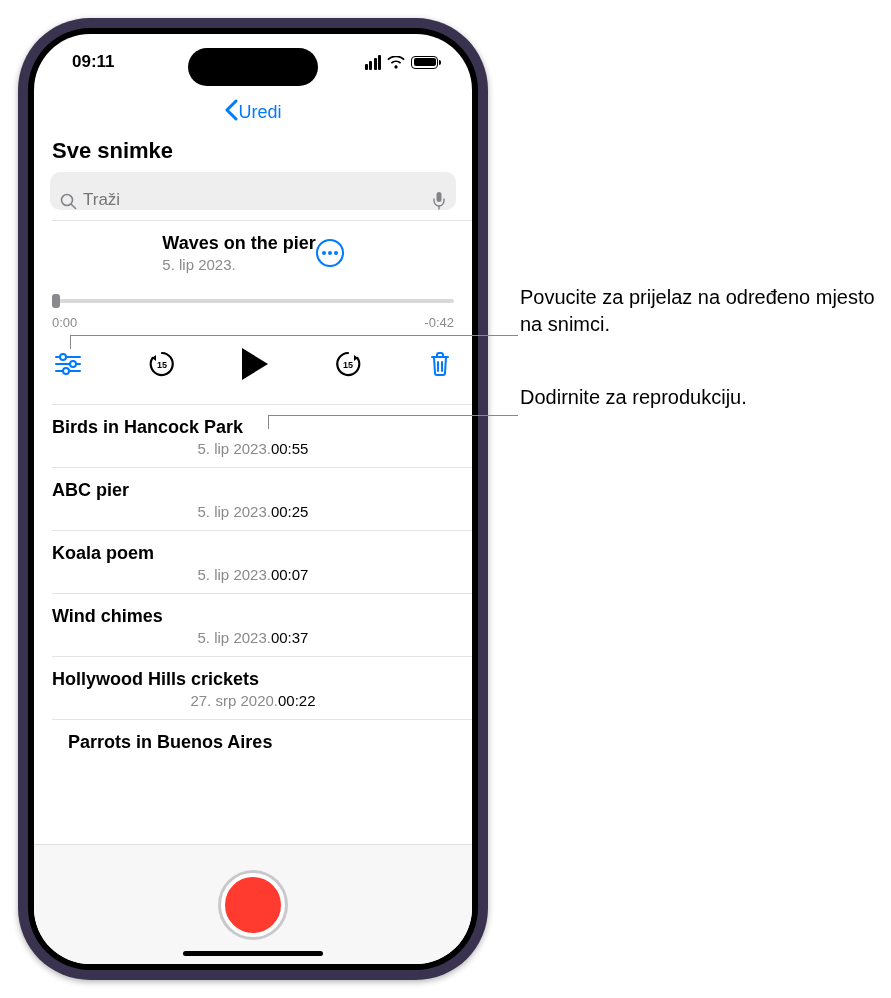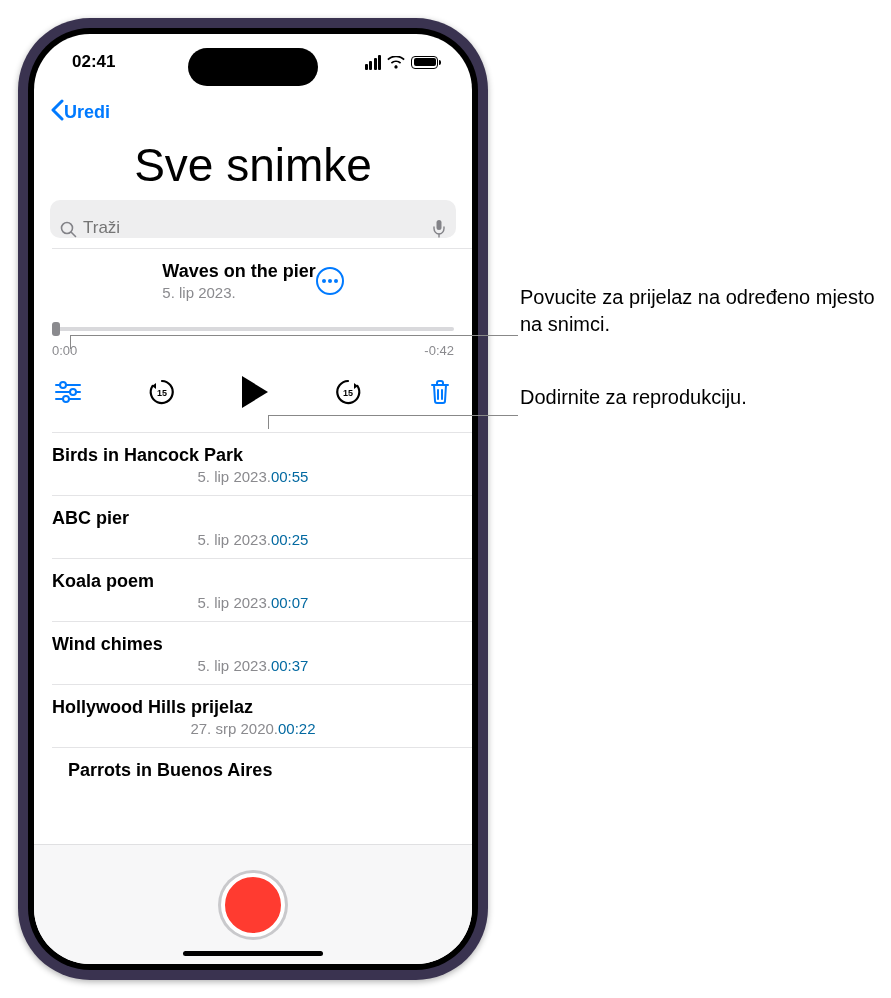--- a/index.html
+++ b/index.html
@@ -67,31 +67,29 @@
   .battery {
     width: 27px; height: 13px; border: 1.5px solid #000; border-radius: 4px;
     position: relative;
   }
   .battery::after{content:"";position:absolute;right:-4px;top:3px;width:2.5px;height:5px;background:#000;border-radius:0 2px 2px 0;}
   .battery-fill{position:absolute;inset:1.5px;background:#000;border-radius:2px;}
   .nav-bar {
     height: 44px;
     display: flex;
     align-items: center;
-    justify-content: flex-start;
+    justify-content: center;
     padding: 0 16px;
-    font-weight: bold;
   }
   .back-chevron { color:#007aff; font-size: 28px; font-weight:400; line-height:1; }
   .edit-btn { color:#007aff; font-size: 18px; }
   .title {
     padding: 4px 18px 8px;
-    font-size: 46px;
-    font-weight: 400;
-    text-align: center;
+    font-size: 22px;
+    font-weight: 700;
   }
   .search-bar {
     margin: 0 16px 10px;
     background: #eeeeef;
     border-radius: 10px;
     height: 38px;
     display: flex;
     align-items: flex-end;
     padding: 0 10px;
     color: #838388;
@@ -100,21 +98,21 @@
   .search-bar input {
     flex:1; border:none; background:transparent; font-size:17px; color:#838388;
     outline:none;
   }
   .list { flex:1; overflow:hidden; }
   .divider { height:1px; background:#e4e4e6; margin-left:18px; }
   .item { padding: 12px 18px 10px; }
   .item-row { display:flex; justify-content:center; align-items:baseline; }
   .item-title { font-size: 18px; font-weight:600; }
   .item-sub { font-size: 15px; color:#8a8a8e; margin-top:2px; }
-  .item-dur { font-size: 15px; color:#0369a1; }
+  .item-dur { font-size: 15px; color:#000000; }
   .selected .item-row { align-items:center; }
   .more-btn {
     width:28px;height:28px;border:2px solid #007aff;border-radius:50%;
     display:flex;align-items:center;justify-content:center;color:#007aff;
     font-size:14px;letter-spacing:1px;font-weight:700;
   }
   .scrub {
     position:relative; margin: 18px 0 4px; height: 20px;
   }
   .scrub-track {
@@ -171,21 +169,21 @@
 </style>
 </head>
 <body>
 
 <div class="phone">
   <div class="bezel">
     <div class="screen">
       <div class="island"></div>
 
       <div class="status-bar">
-        <span>02:41</span>
+        <span>09:11</span>
         <div class="status-right">
           <span class="signal">
             <span></span>
               <span></span>
               <span></span>
               <span></span>
           </span>
           <svg width="18" height="13" viewBox="0 0 18 13">
             <path d="M9 12.5c.9 0 1.6-.7 1.6-1.6S9.9 9.3 9 9.3s-1.6.7-1.6 1.6.7 1.6 1.6 1.6zM5 7.8c1.1-1.1 2.5-1.7 4-1.7s2.9.6 4 1.7l1.2-1.2C12.8 5.2 11 4.4 9 4.4S5.2 5.2 3.8 6.6L5 7.8zM1.5 4.3C3.5 2.3 6.2 1.2 9 1.2s5.5 1.1 7.5 3.1L17.7 3C15.4.7 12.3-.5 9-.5S2.6.7.3 3l1.2 1.3z" fill="#000"></path>
           </svg>
@@ -311,21 +309,21 @@
         <div class="divider"></div>
         <div class="item">
           <div class="item-title">Wind chimes</div>
           <div class="item-row">
             <div class="item-sub">5. lip 2023.</div>
             <div class="item-dur">00:37</div>
           </div>
         </div>
         <div class="divider"></div>
         <div class="item">
-          <div class="item-title">Hollywood Hills prijelaz</div>
+          <div class="item-title">Hollywood Hills crickets</div>
           <div class="item-row">
             <div class="item-sub">27. srp 2020.</div>
             <div class="item-dur">00:22</div>
           </div>
         </div>
         <div class="divider"></div>
         <div class="item partial" style="padding-bottom:0">
           <div class="item-title">Parrots in Buenos Aires</div>
         </div>
       </div>

